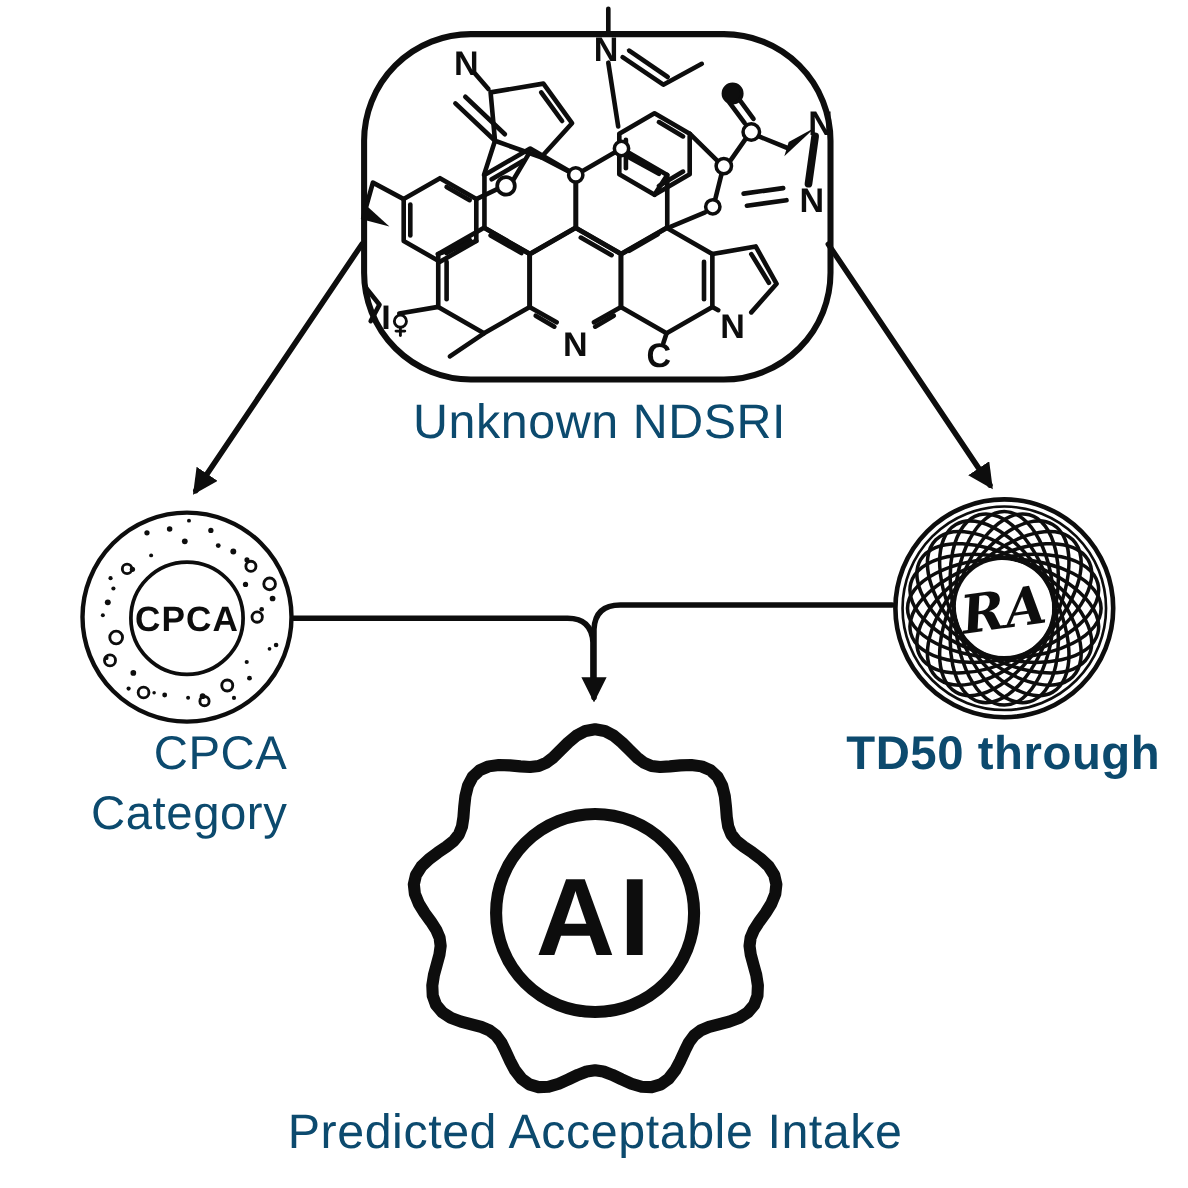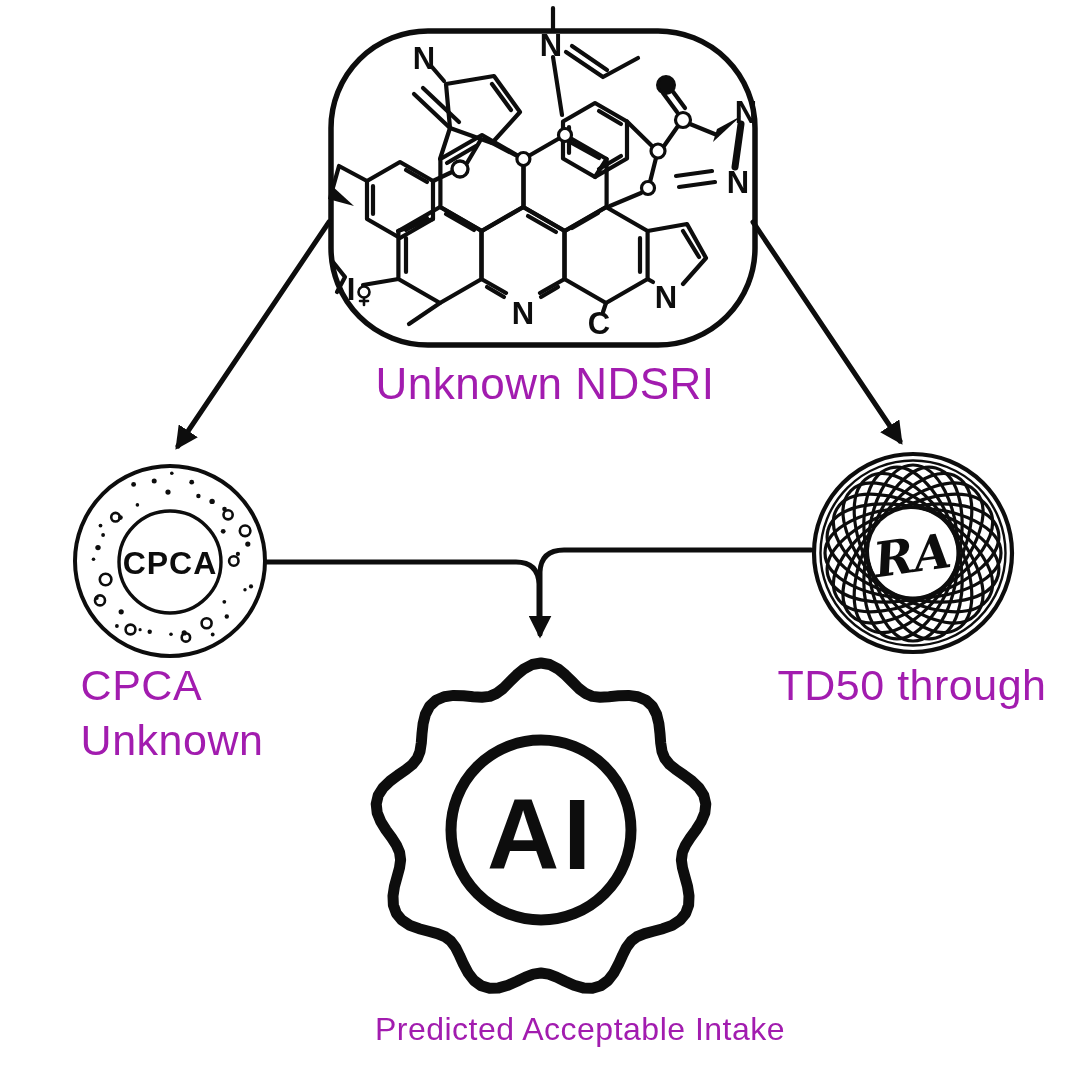--- a/index.html
+++ b/index.html
@@ -2,22 +2,22 @@
 <html><head>
 <meta charset="utf-8">
 <style>
   html,body{margin:0;padding:0;background:#fff;}
   .canvas{
     position:relative;width:1080px;height:1080px;background:#ffffff;
     font-family:"Liberation Sans",sans-serif;color:#161616;overflow:hidden;
   }
   .canvas svg{position:absolute;left:0;top:0;width:1080px;height:1080px;}
   .label{
-    position:absolute;transform:translateX(-50%);text-align:left;
-    font-size:43px;letter-spacing:.5px;color:#a21caf;white-space:nowrap;line-height:55px;
+    position:absolute;transform:translateX(-50%);text-align:right;
+    font-size:43px;letter-spacing:.5px;color:#0c4a6e;white-space:nowrap;line-height:55px;
   }
   .atom{font-family:"Liberation Sans",sans-serif;font-weight:600;}
 </style>
 </head>
 <body>
 
 <div class="canvas">
 
   <svg viewBox="0 0 1080 1080">
     <defs>
@@ -203,21 +203,21 @@
       <path id="ai-flower" fill="#fff" stroke="#0d0d0d" stroke-width="11" stroke-linejoin="round" d="M696.0,830.0L690.3,837.8L685.5,845.2L682.4,852.4L681.4,859.9L682.5,867.9L684.9,876.8L687.5,886.2L689.0,895.9L688.6,905.2L685.6,913.5L680.0,920.2L672.1,925.3L662.9,928.7L653.4,931.2L644.6,933.6L637.1,936.7L631.1,941.2L626.4,947.5L622.5,955.4L618.5,964.2L613.8,973.0L608.0,980.5L600.8,985.8L592.4,988.3L583.3,987.9L574.0,985.2L565.0,981.2L556.5,977.1L548.6,974.1L541.0,973.0L533.4,974.1L525.5,977.1L517.0,981.2L508.0,985.2L498.7,987.9L489.6,988.3L481.2,985.8L474.0,980.5L468.2,973.0L463.5,964.2L459.5,955.4L455.6,947.5L450.9,941.2L444.9,936.7L437.4,933.6L428.6,931.2L419.1,928.7L409.9,925.3L402.0,920.2L396.4,913.5L393.4,905.2L393.0,895.9L394.5,886.2L397.1,876.8L399.5,867.9L400.6,859.9L399.6,852.4L396.5,845.2L391.7,837.8L386.0,830.0L380.8,821.6L377.2,812.8L376.2,803.9L378.2,795.4L383.1,787.7L390.1,781.0L398.0,775.1L405.8,769.8L412.4,764.5L417.2,758.5L420.0,751.4L421.3,743.0L422.0,733.6L423.1,723.8L425.4,714.4L429.6,706.3L436.0,700.3L444.2,696.7L453.6,695.4L463.5,695.8L473.1,696.7L481.9,697.3L489.7,696.4L496.6,693.4L503.1,688.5L509.5,682.0L516.5,675.1L524.1,668.8L532.3,664.5L541.0,663.0L549.7,664.5L557.9,668.8L565.5,675.1L572.5,682.0L578.9,688.5L585.4,693.4L592.3,696.4L600.1,697.3L608.9,696.7L618.5,695.8L628.4,695.4L637.8,696.7L646.0,700.3L652.4,706.3L656.6,714.4L658.9,723.8L660.0,733.6L660.7,743.0L662.0,751.4L664.8,758.5L669.6,764.5L676.2,769.8L684.0,775.1L691.9,781.0L698.9,787.7L703.8,795.4L705.8,803.9L704.8,812.8L701.2,821.6L696.0,830.0Z"></path>
       <circle cx="541" cy="830" r="90" fill="none" stroke="#0d0d0d" stroke-width="11"></circle>
       <text x="541" y="834" text-anchor="middle" dominant-baseline="central" font-size="100" font-weight="700" letter-spacing="4" fill="#0d0d0d">AI</text>
     </g>
   </svg>
 
   <div class="label" style="left:545px;top:356px;font-size:44px;">Unknown NDSRI</div>
 
   <div class="label" style="left:172px;top:658px;">
     <div>CPCA</div>
-    <div>Unknown</div>
+    <div>Category</div>
   </div>
 
-  <div class="label" style="left:912px;top:658px;">
+  <div class="label" style="left:912px;top:658px;font-weight:bold;">
     <div>TD50 through</div>
   </div>
 
-  <div class="label" style="left:541px;top:1002px;font-size:32px;margin-left:39px;">Predicted Acceptable Intake</div>
+  <div class="label" style="left:541px;top:1002px;font-size:44px;">Predicted Acceptable Intake</div>
 </div>
 
 </body></html>

